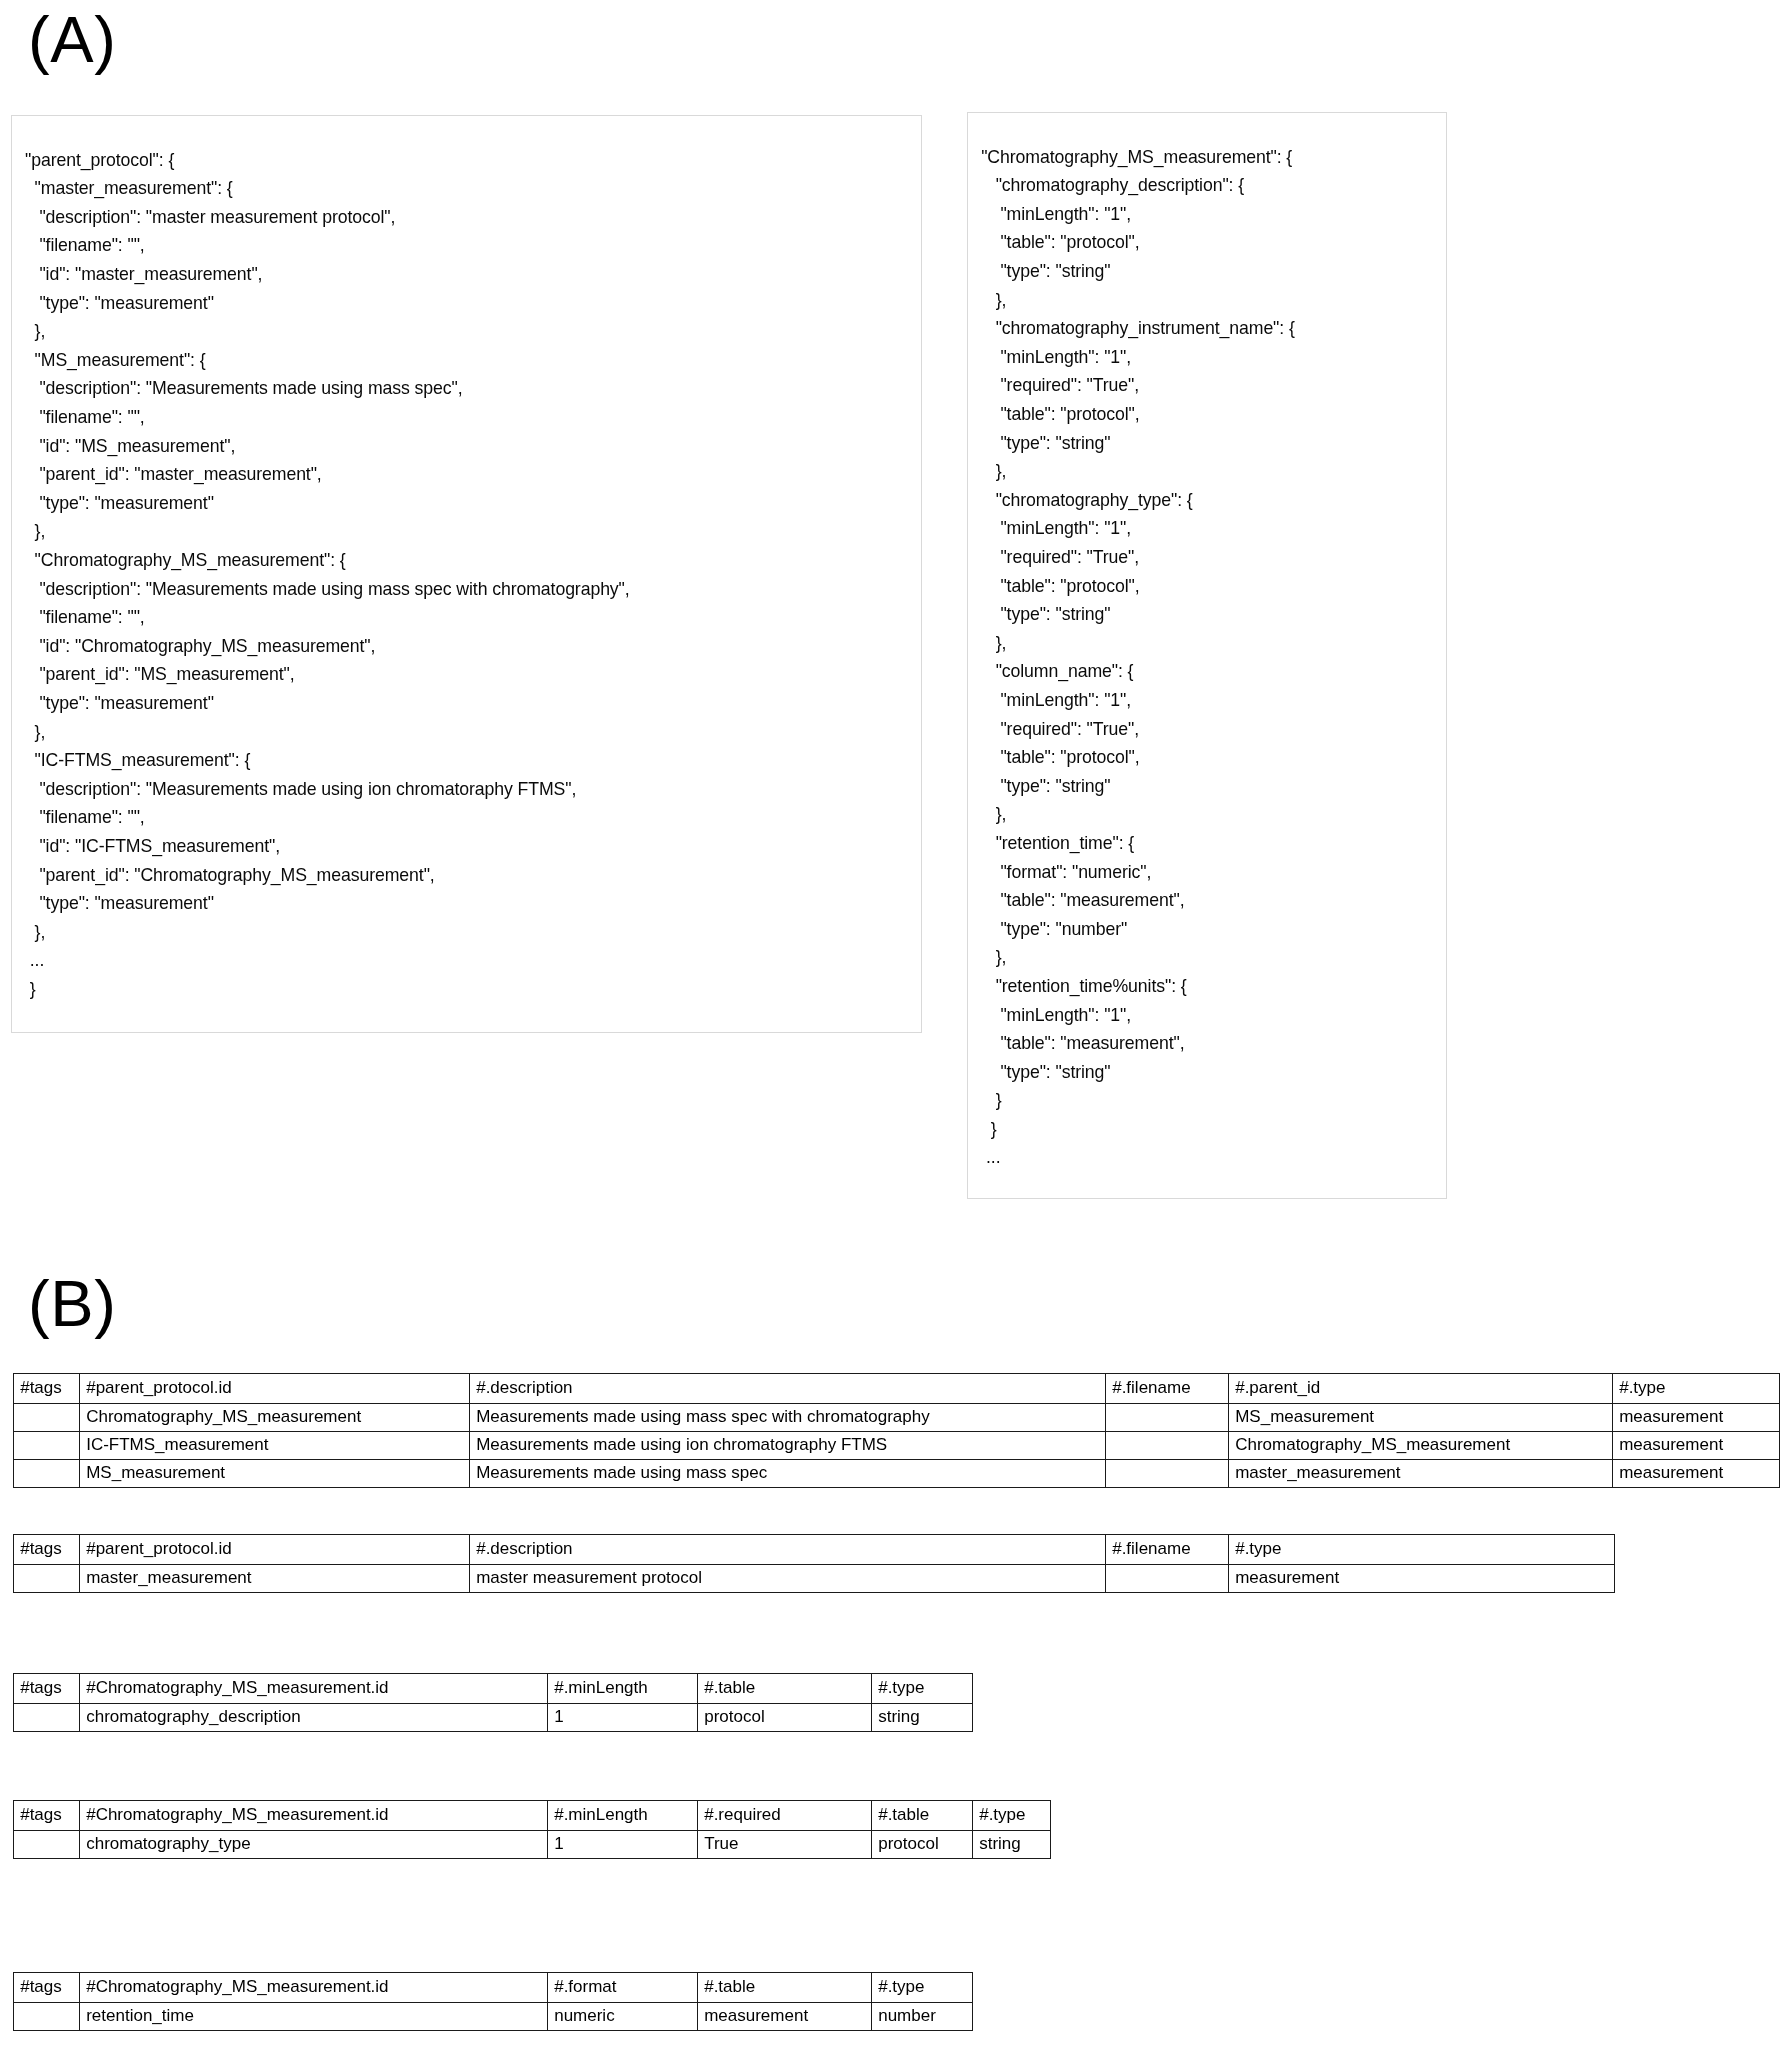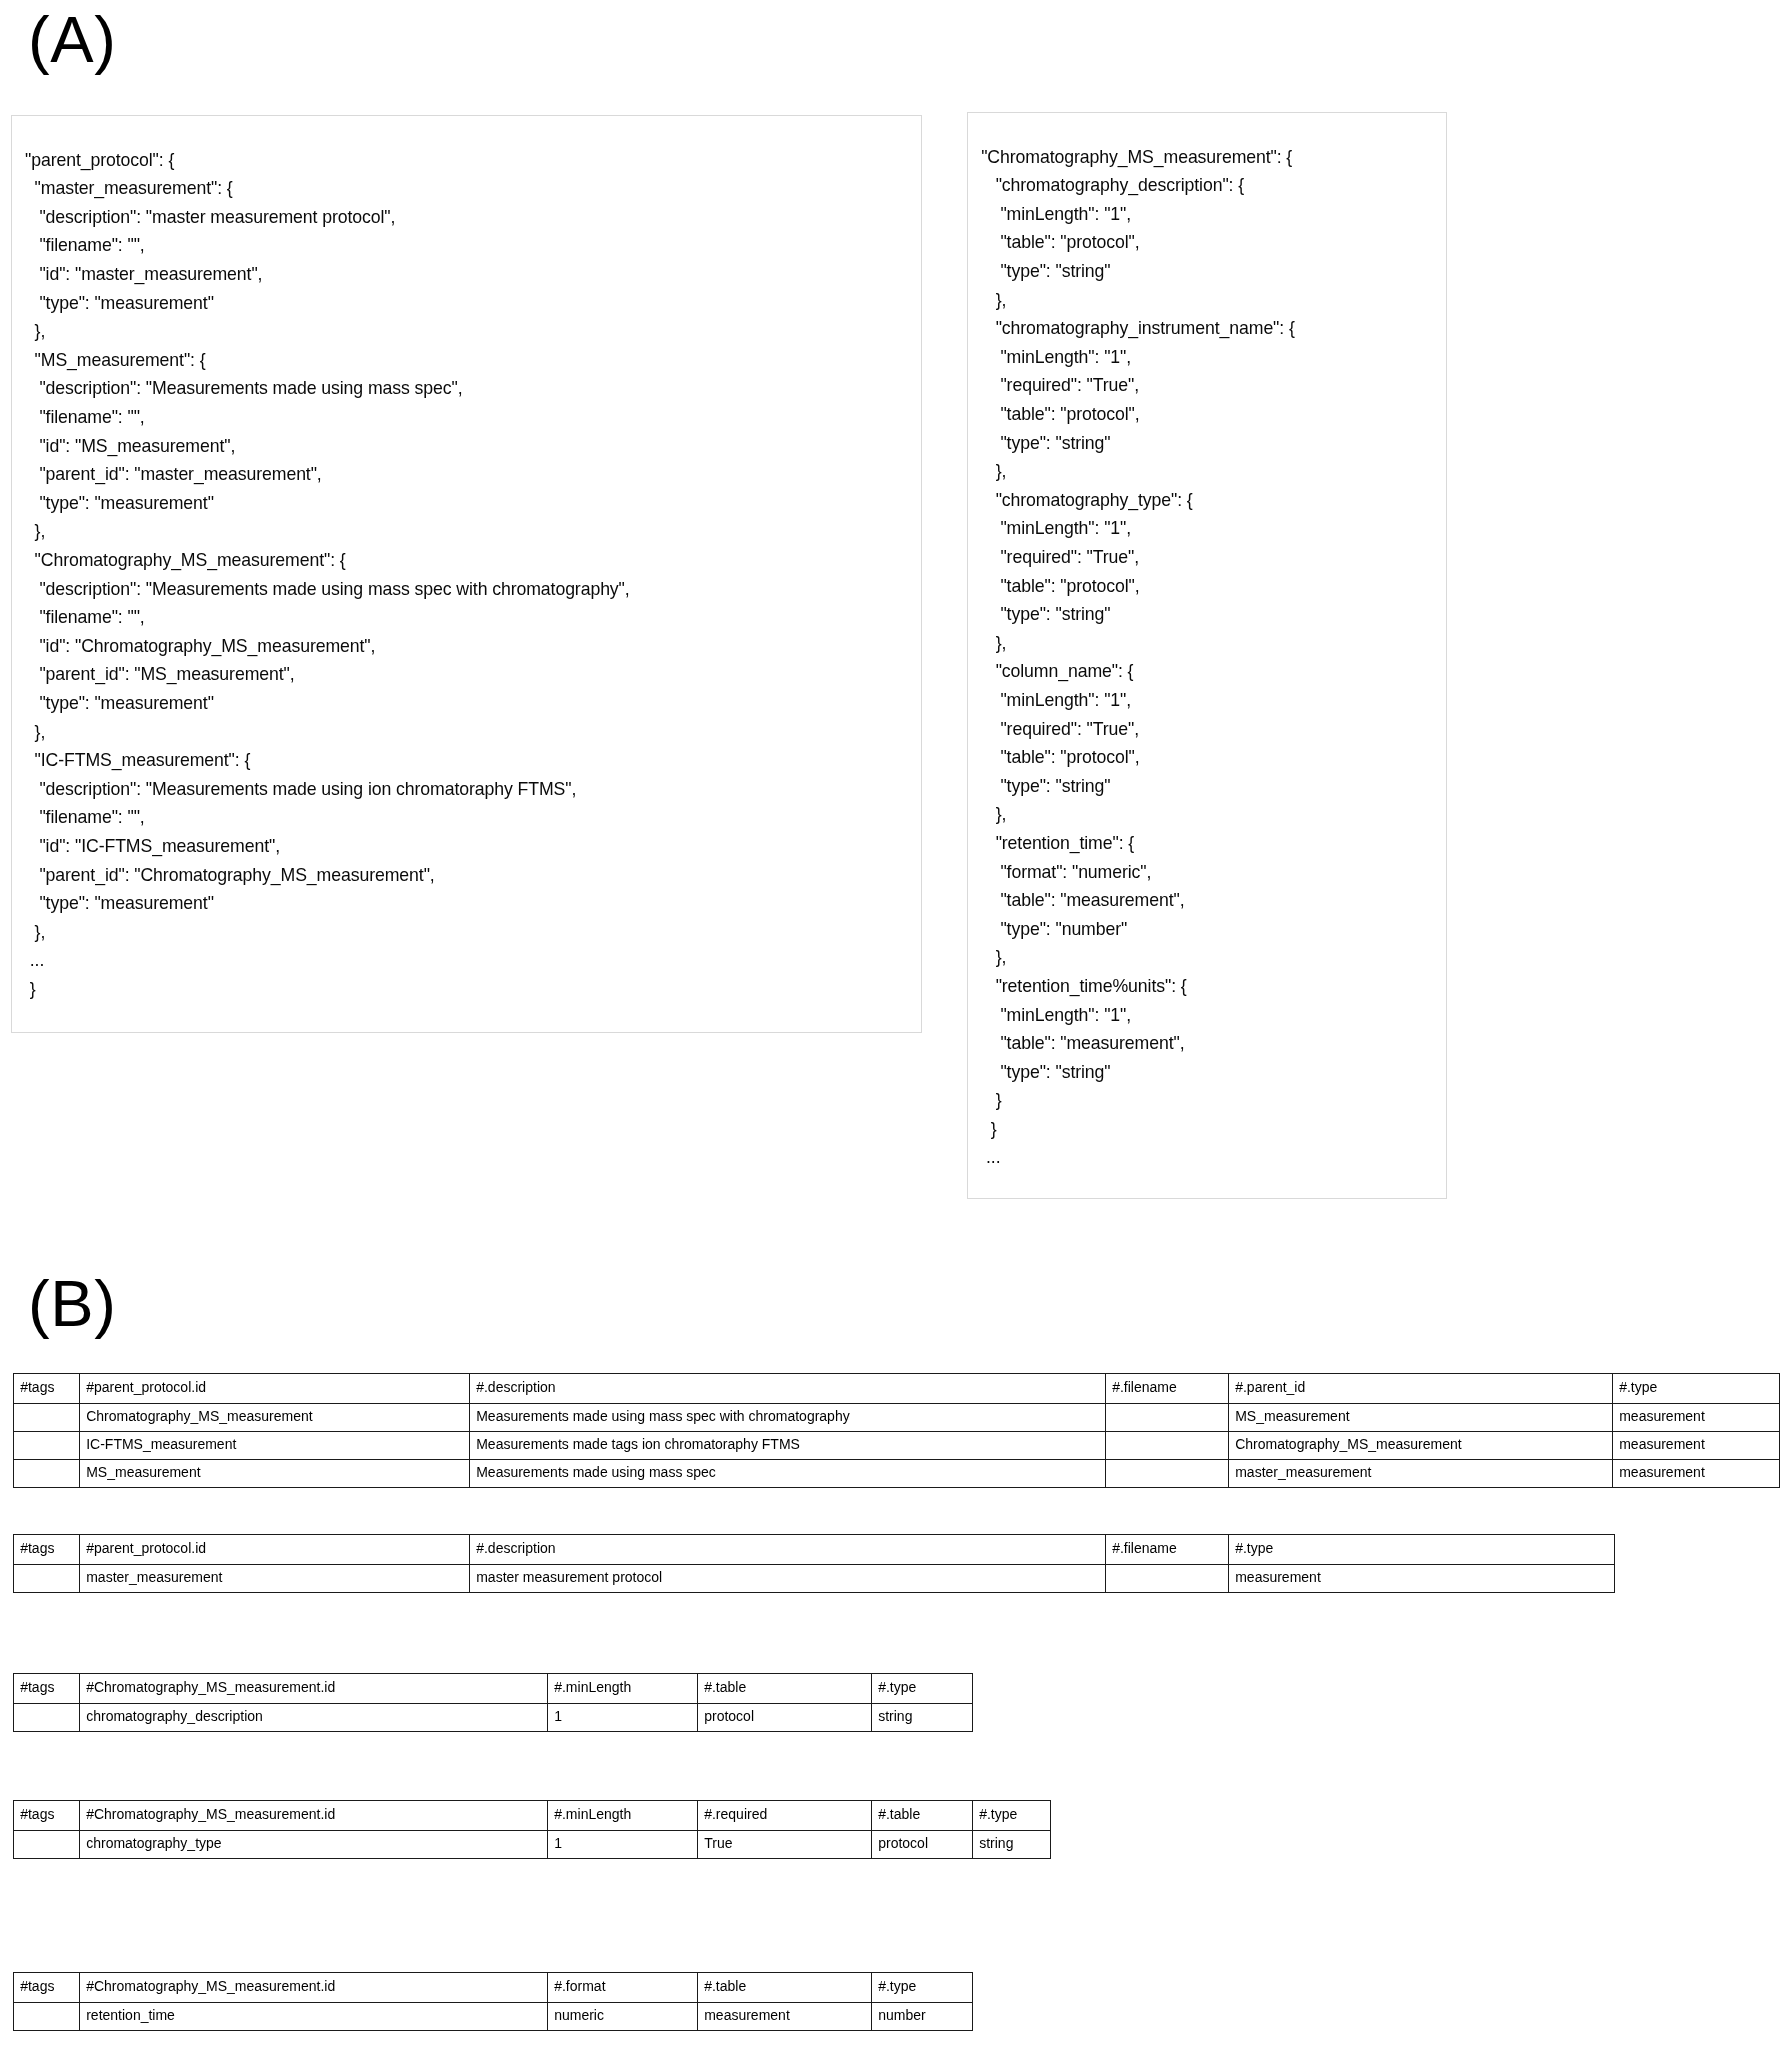--- a/index.html
+++ b/index.html
@@ -63,21 +63,21 @@
   #json-box-right .json-code {
     padding: 12px 0 0 13.2px;
   }
 
   
   .tsv-table {
     position: absolute;
     border-collapse: collapse;
     table-layout: fixed;
     font-family: "Liberation Sans", sans-serif;
-    font-size: 14px;
+    font-size: 17px;
     color: #000;
     background: #fff;
   }
   .tsv-table td, .tsv-table th {
     border: 1.2px solid #1a1a1a;
     padding: 2.4px 4.8px 3.6px 6px;
     text-align: left;
     font-weight: 400;
     vertical-align: middle;
     white-space: nowrap;
@@ -237,21 +237,21 @@
       <td></td>
       <td>Chromatography_MS_measurement</td>
       <td>Measurements made using mass spec with chromatography</td>
       <td></td>
       <td>MS_measurement</td>
       <td>measurement</td>
     </tr>
     <tr>
       <td></td>
       <td>IC-FTMS_measurement</td>
-      <td>Measurements made tags ion chromatoraphy FTMS</td>
+      <td>Measurements made using ion chromatography FTMS</td>
       <td></td>
       <td>Chromatography_MS_measurement</td>
       <td>measurement</td>
     </tr>
     <tr>
       <td></td>
       <td>MS_measurement</td>
       <td>Measurements made using mass spec</td>
       <td></td>
       <td>master_measurement</td>

